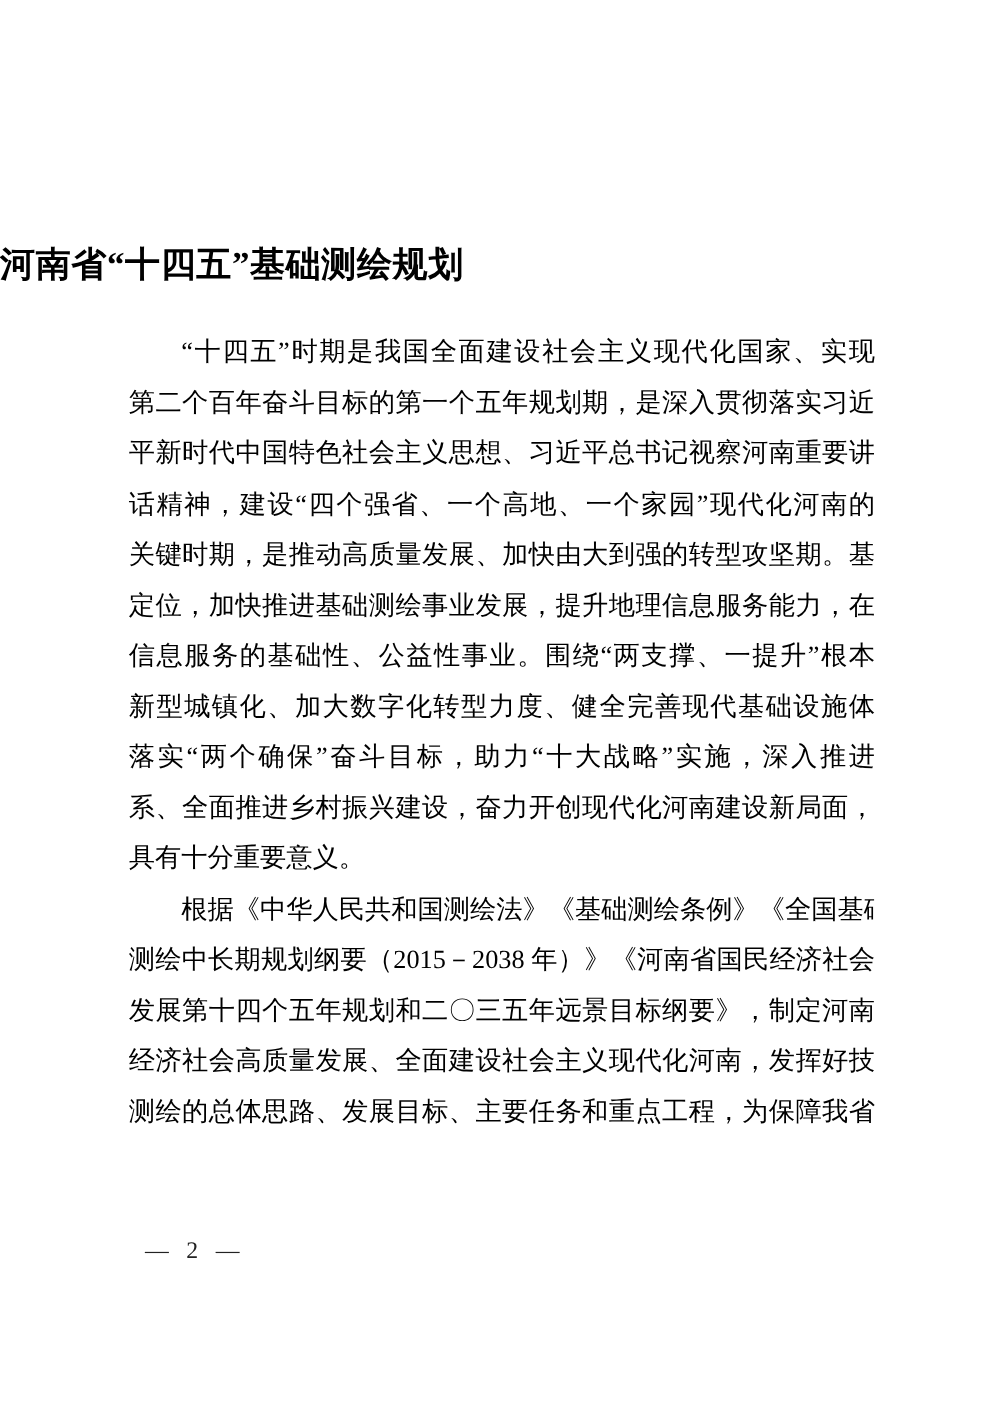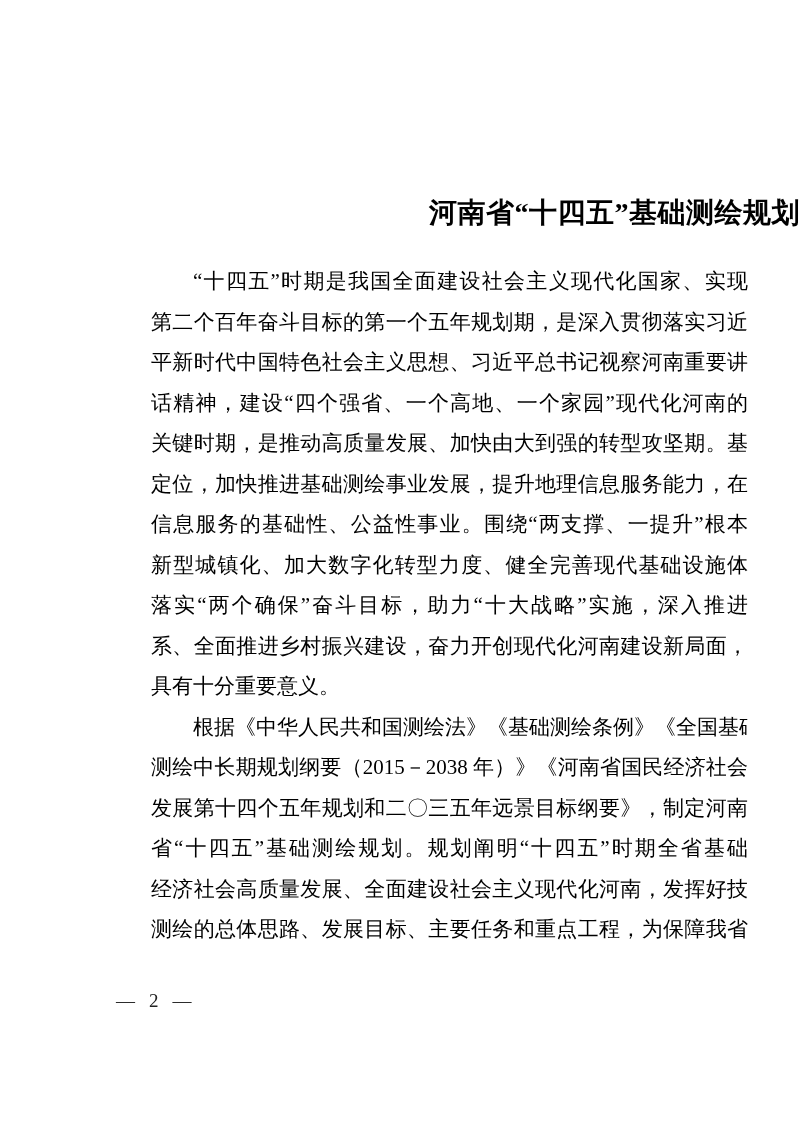--- a/index.html
+++ b/index.html
@@ -14,35 +14,34 @@
     background: #ffffff;
     color: #000000;
     font-family: "Liberation Serif", serif;
     overflow: hidden;
   }
   .doc-title {
     position: absolute;
     top: 194px;
     left: 0;
     width: 100%;
-    text-align: right;
+    text-align: left;
     font-size: 28px;
     line-height: 38px;
     font-weight: bold;
     letter-spacing: 0.5px;
     font-family: "Liberation Serif", serif;
   }
   .body-text {
     position: absolute;
     top: 261px;
     left: 103px;
     width: 597px;
     font-size: 21px;
     line-height: 40.5px;
-    margin-left: 48px;
   }
   .text-line {
     height: 40.5px;
     overflow: hidden;
     text-align: justify;
     text-align-last: justify;
     text-justify: inter-character;
     white-space: nowrap;
   }
   .text-line.indent {
@@ -83,21 +82,20 @@
       <div class="text-line">关键时期，是推动高质量发展、加快由大到强的转型攻坚期。基</div>
       <div class="text-line">定位，加快推进基础测绘事业发展，提升地理信息服务能力，在</div>
       <div class="text-line">信息服务的基础性、公益性事业。围绕“两支撑、一提升”根本</div>
       <div class="text-line">新型城镇化、加大数字化转型力度、健全完善现代基础设施体</div>
       <div class="text-line">落实“两个确保”奋斗目标，助力“十大战略”实施，深入推进</div>
       <div class="text-line">系、全面推进乡村振兴建设，奋力开创现代化河南建设新局面，</div>
       <div class="text-line para-end">具有十分重要意义。</div>
       <div class="text-line indent">根据《中华人民共和国测绘法》《基础测绘条例》《全国基础</div>
       <div class="text-line">测绘中长期规划纲要（2015－2038 年）》《河南省国民经济社会</div>
       <div class="text-line">发展第十四个五年规划和二〇三五年远景目标纲要》，制定河南</div>
-      <div class="text-line">省“十四五”基础测绘规划。规划阐明“十四五”时期全省基础</div>
       <div class="text-line">经济社会高质量发展、全面建设社会主义现代化河南，发挥好技</div>
       <div class="text-line">测绘的总体思路、发展目标、主要任务和重点工程，为保障我省</div>
     </div>
 
   <div class="page-footer">
     <span class="dash">—</span><span class="page-num">2</span><span class="dash">—</span>
   </div>
 
 </div>
 

